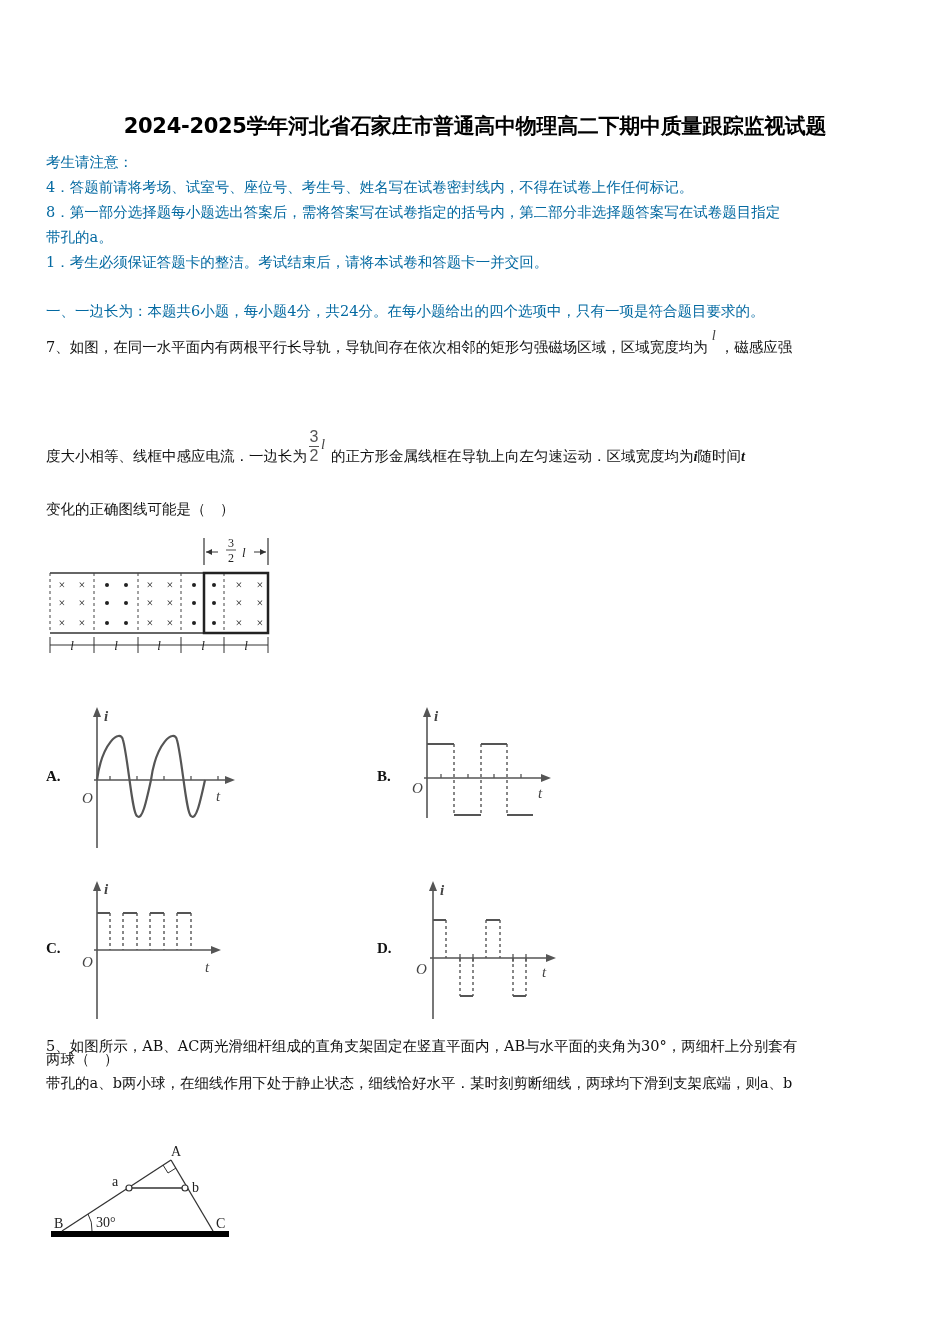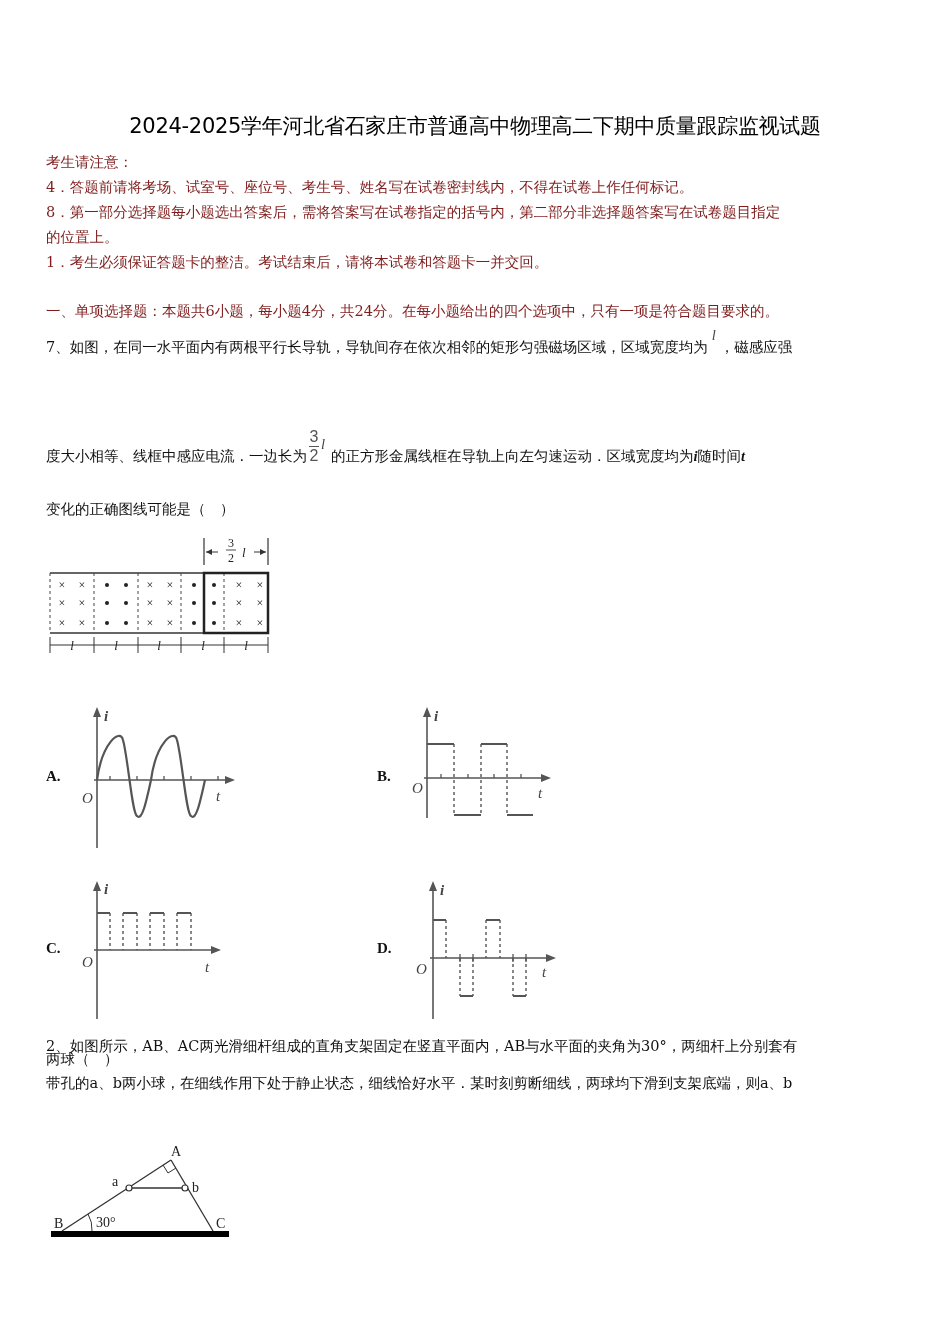--- a/index.html
+++ b/index.html
@@ -1,41 +1,41 @@
 <!DOCTYPE html>
 <html><head>
 <meta charset="utf-8">
 <style>
   html, body { margin: 0; padding: 0; background: #ffffff; }
   body { width: 950px; height: 1344px; position: relative; overflow: hidden;
          font-family: "DejaVu Serif", "Liberation Serif", serif; color: #111; }
   .abs { position: absolute; }
   .title { left: 0; width: 950px; top: 112px; text-align: center; font-family: "DejaVu Sans", "Liberation Sans", sans-serif;
-           font-weight: normal; font-size: 21px; letter-spacing: -0.3px; color: #000; }
-  .line { left: 46px; font-size: 14.5px; line-height: 20px; white-space: nowrap; color: #7f1d1d; }
+           font-weight: bold; font-size: 21px; letter-spacing: -0.3px; color: #000; }
+  .line { left: 46px; font-size: 14.5px; line-height: 20px; white-space: nowrap; color: #0369a1; }
   .para { left: 46px; font-size: 14.5px; white-space: nowrap; color: #111; }
   .frac { display: inline-flex; flex-direction: column; align-items: center; vertical-align: middle; color: #555;
           font-family: "Liberation Sans", sans-serif; font-size: 16px; line-height: 18px; margin: 0 2px; position: relative; top: -10px; }
   .frac .bar { width: 10px; border-top: 1px solid #555; }
   .ital { font-style: italic; font-family: "Liberation Serif", serif; }
   .opt-label { font-weight: bold; font-size: 15px; font-family: "Liberation Serif", serif; }
   svg text { font-family: "Liberation Serif", serif; }
 </style>
 </head>
 <body>
 
 <div class="abs title">2024-2025学年河北省石家庄市普通高中物理高二下期中质量跟踪监视试题</div>
 
 <div class="abs line" style="top:152px">考生请注意：</div>
 <div class="abs line" style="top:177px">4．答题前请将考场、试室号、座位号、考生号、姓名写在试卷密封线内，不得在试卷上作任何标记。</div>
 <div class="abs line" style="top:202px">8．第一部分选择题每小题选出答案后，需将答案写在试卷指定的括号内，第二部分非选择题答案写在试卷题目指定</div>
-<div class="abs line" style="top:227px">的位置上。</div>
+<div class="abs line" style="top:227px">带孔的a。</div>
 <div class="abs line" style="top:252px">1．考生必须保证答题卡的整洁。考试结束后，请将本试卷和答题卡一并交回。</div>
 
-<div class="abs line" style="top:301px">一、单项选择题：本题共6小题，每小题4分，共24分。在每小题给出的四个选项中，只有一项是符合题目要求的。</div>
+<div class="abs line" style="top:301px">一、一边长为：本题共6小题，每小题4分，共24分。在每小题给出的四个选项中，只有一项是符合题目要求的。</div>
 
 <div class="abs para" style="top:338px">
   <span>7、如图，在同一水平面内有两根平行长导轨，导轨间存在依次相邻的矩形匀强磁场区域，区域宽度均为</span><span class="ital" style="position:relative;top:-12px;color:#444;margin:0 4px">l</span><span>，磁感应强</span>
 </div>
 <div class="abs para" style="top:438px">
   <span>度大小相等、线框中感应电流．一边长为</span><span class="frac">
       <span>3</span>
       <span class="bar"></span>
       <span>2</span>
     </span><span class="ital" style="position:relative;top:-12px;color:#444;margin-right:6px">l</span><span>的正方形金属线框在导轨上向左匀速运动．区域宽度均为</span><b class="ital">i</b><span>随时间</span><b class="ital">t</b>
@@ -220,21 +220,21 @@
       <line x1="34" y1="43" x2="34" y2="81"></line>
       <line x1="48" y1="81" x2="48" y2="119"></line>
       <line x1="61" y1="81" x2="61" y2="119"></line>
       <line x1="74" y1="43" x2="74" y2="81"></line>
       <line x1="88" y1="43" x2="88" y2="81"></line>
       <line x1="101" y1="81" x2="101" y2="119"></line>
       <line x1="114" y1="81" x2="114" y2="119"></line>
     </g>
 </svg>
 
-<div class="abs para" style="top:1037px;font-weight:500">2、如图所示，AB、AC两光滑细杆组成的直角支架固定在竖直平面内，AB与水平面的夹角为30°，两细杆上分别套有</div>
+<div class="abs para" style="top:1037px;font-weight:500">5、如图所示，AB、AC两光滑细杆组成的直角支架固定在竖直平面内，AB与水平面的夹角为30°，两细杆上分别套有</div>
 <div class="abs para" style="top:1074px">带孔的a、b两小球，在细线作用下处于静止状态，细线恰好水平．某时刻剪断细线，两球均下滑到支架底端，则a、b</div>
 <div class="abs para" style="top:1050px">两球（　）</div>
 
 <svg class="abs" style="left:46px;top:1140px" width="190" height="100">
   <rect x="5" y="91" width="178" height="6" fill="#000"></rect>
   <line x1="16" y1="91" x2="125" y2="20" stroke="#333" stroke-width="1.3"></line>
   <line x1="125" y1="20" x2="167" y2="91" stroke="#333" stroke-width="1.3"></line>
   <polyline points="117,25 122,33 130,28" fill="none" stroke="#333" stroke-width="1"></polyline>
   <line x1="83" y1="48" x2="139" y2="48" stroke="#333" stroke-width="1.3"></line>
   <circle cx="83" cy="48" r="3" fill="#fff" stroke="#333" stroke-width="1.2"></circle>

